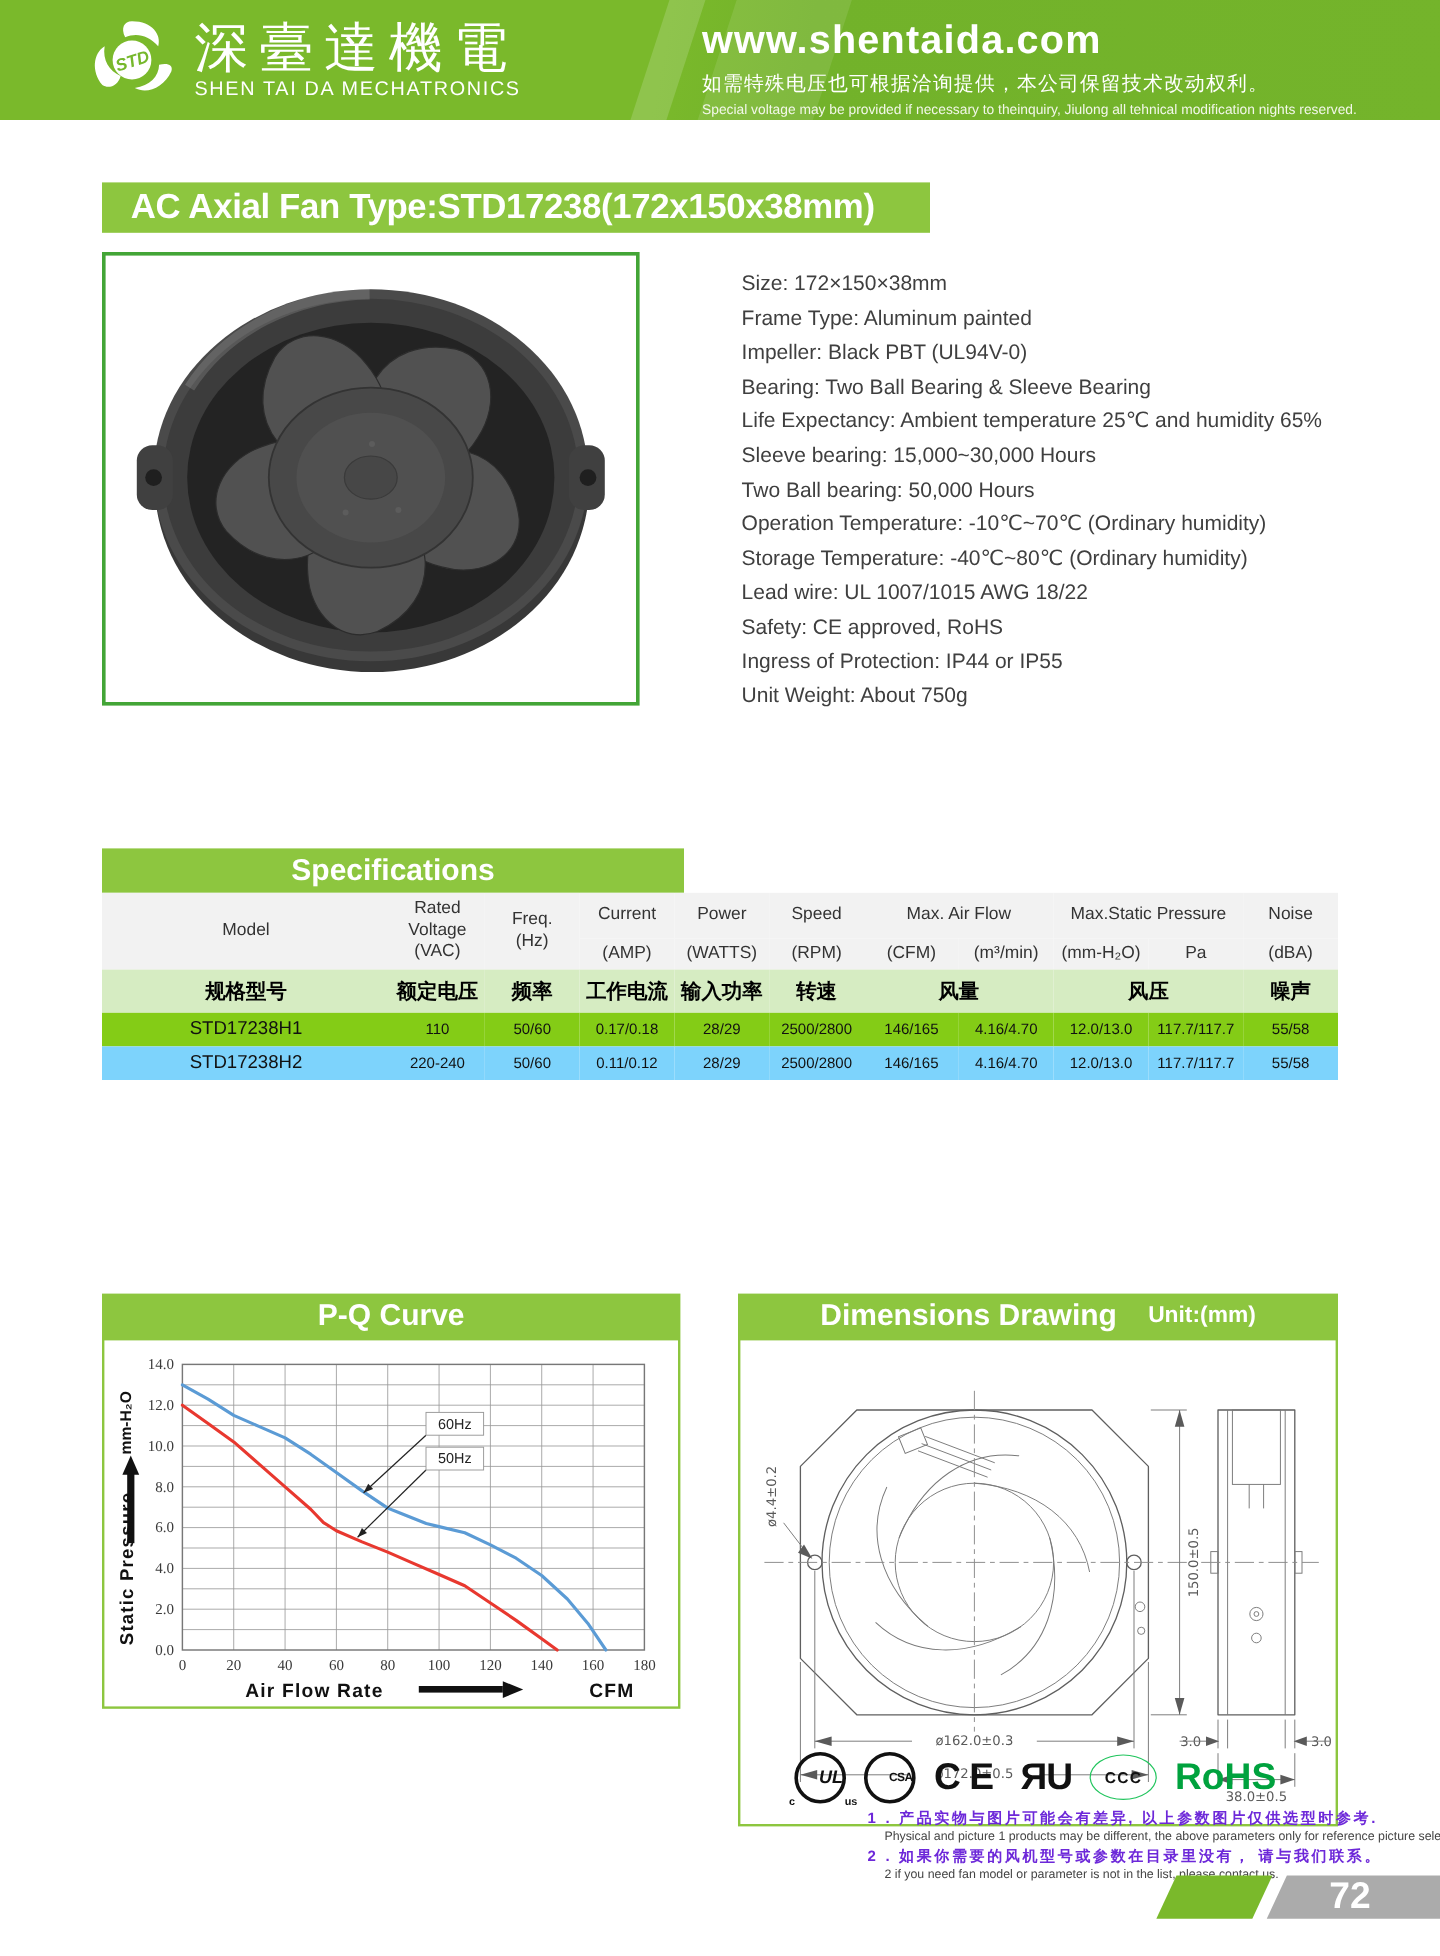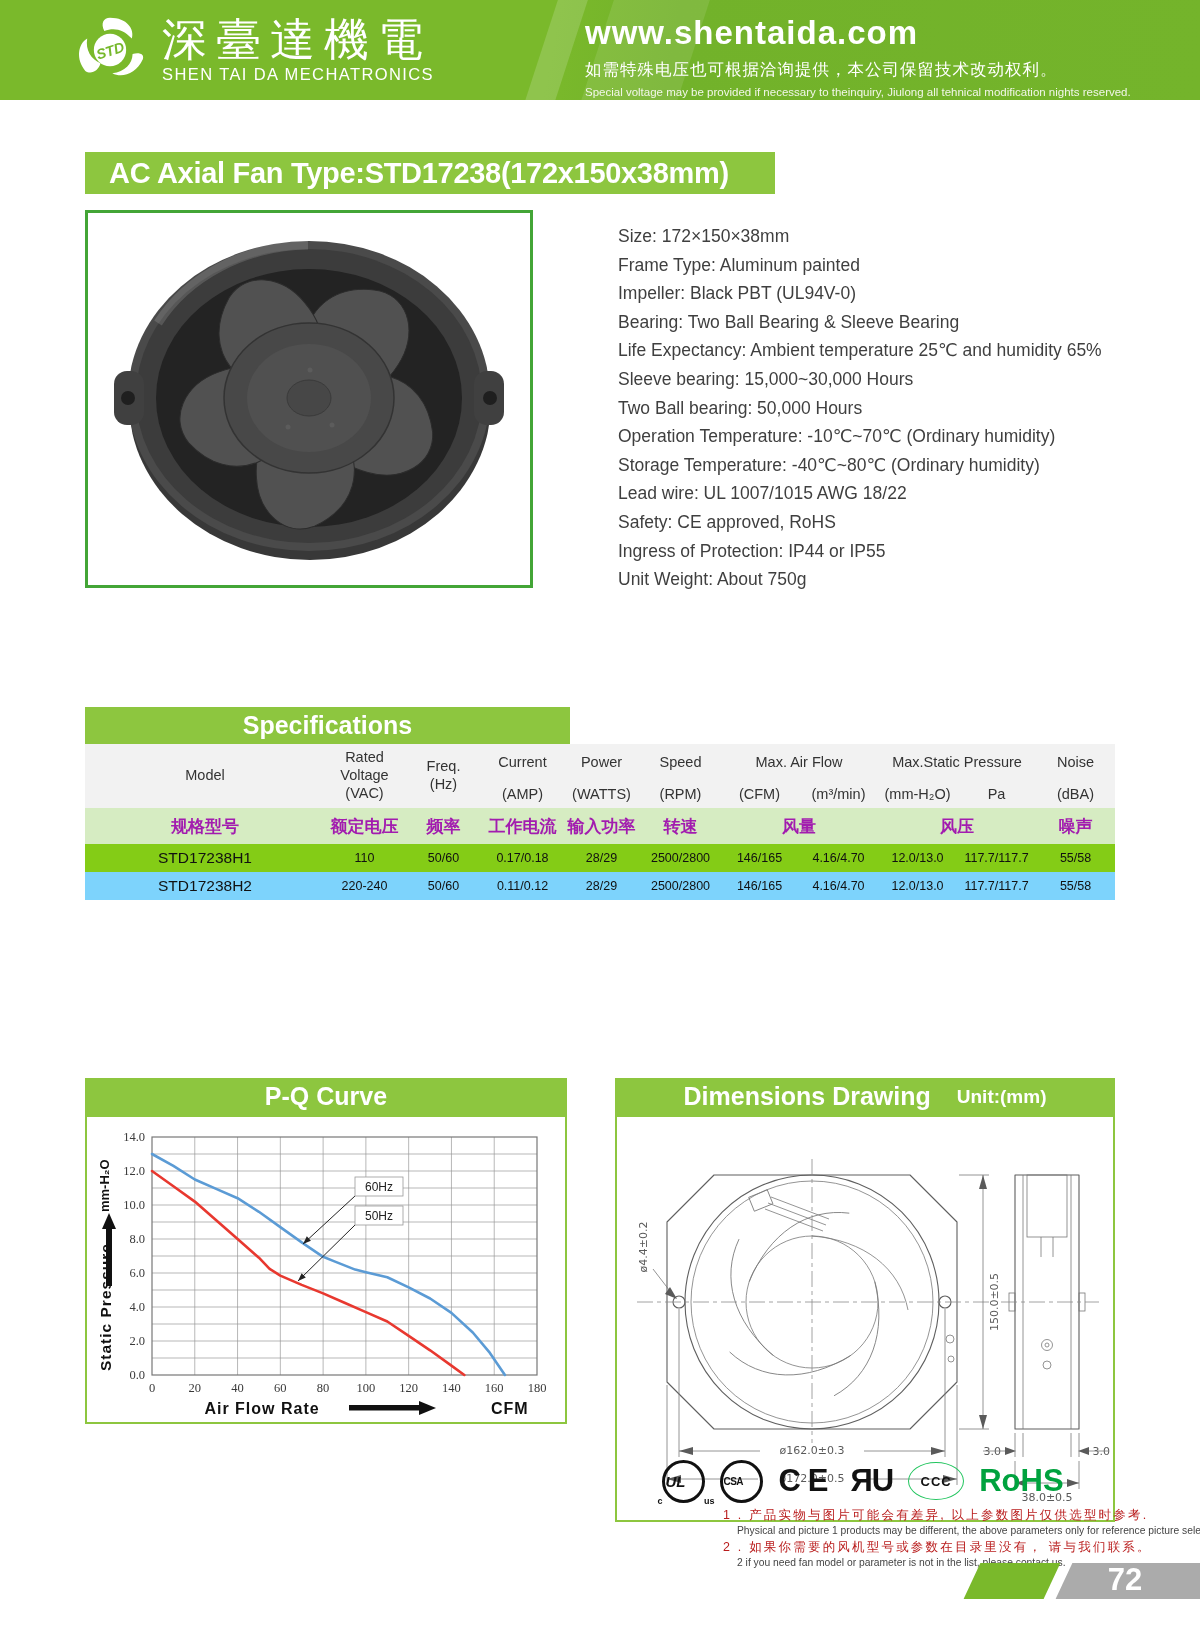--- a/index.html
+++ b/index.html
@@ -37,21 +37,21 @@
   .sec-bar .t{color:#fff;font-weight:bold;font-size:25px;}
   .sec-bar .u{color:#fff;font-weight:bold;font-size:19px;margin-left:26px;}
 
   
   .spec-table{position:absolute;left:85px;top:744px;width:1030px;border-collapse:collapse;table-layout:fixed;}
   .spec-table td{text-align:center;vertical-align:middle;padding:0;}
   .spec-table .hrow td{background:#f2f2f2;font-size:14.5px;color:#333;line-height:1.22;}
   .spec-table .hrowA td{height:38px;}
   .spec-table .hrowB td{height:26px;}
   .pre{white-space:pre-line;}
-  .spec-table .cnrow td{background:#d6ecc2;height:36px;font-size:17px;font-weight:bold;color:#a21caf;}
+  .spec-table .cnrow td{background:#d6ecc2;height:36px;font-size:17px;font-weight:bold;color:#000000;}
   .spec-table .r1 td{background:#84cc16;height:28px;font-size:12.5px;color:#111;}
   .spec-table .r2 td{background:#7dd3fc;height:28px;font-size:12.5px;color:#111;}
   .spec-table td.model{font-size:15.5px;}
 
   
   .chart-box{position:absolute;left:85px;top:1115px;width:478px;height:305px;border:2px solid #8dc63f;background:#fff;}
   .dims-box{position:absolute;left:615px;top:1115px;width:496px;height:403px;border:2px solid #8dc63f;background:#fff;}
   .tick{font:12.5px "Liberation Serif","DejaVu Serif",serif;fill:#3a3a3a;}
   .ann{font:12px "Liberation Sans",sans-serif;fill:#222;}
   .ytitle{font:bold 15.5px "Liberation Sans",sans-serif;fill:#111;letter-spacing:1px;}
@@ -60,33 +60,33 @@
   .dline{stroke:#5f5f5f;fill:none;stroke-width:1.1;stroke-linejoin:round;}
   .dthin{stroke:#787878;fill:none;stroke-width:0.8;}
   .dcl{stroke:#8a8a8a;fill:none;stroke-width:0.8;stroke-dasharray:16 4 4 4;}
   .dimtxt{font:11px "DejaVu Sans",sans-serif;fill:#5a5a5a;}
   .darrow{fill:#5a5a5a;}
 
   
   .certs{position:absolute;left:615px;top:1458px;width:496px;height:46px;
          display:flex;align-items:center;justify-content:center;gap:15px;}
   .c-circle{position:relative;width:37px;height:37px;border:3px solid #111;border-radius:50%;
-            display:flex;align-items:center;justify-content:flex-start;font-weight:bold;color:#111;}
+            display:flex;align-items:center;justify-content:flex-end;font-weight:bold;color:#111;}
   .ul-c{font-size:15px;font-style:italic;}
   .c-small{position:absolute;font-size:9px;font-weight:bold;color:#111;}
   .csa-t{font-size:10px;letter-spacing:-0.5px;}
   .ce-mark{font-size:31px;font-weight:bold;color:#111;letter-spacing:7px;}
   .ru-mark{font-size:31px;font-weight:bold;color:#111;letter-spacing:-1px;}
   .ccc-mark{width:54px;height:36px;border:1px solid #22c55e;border-radius:50%;
             display:flex;align-items:center;justify-content:center;font-weight:bold;font-size:13px;color:#111;letter-spacing:1px;}
   .rohs-mark{font-size:31px;font-weight:bold;}
 
   
   .notes{position:absolute;left:723px;top:1507px;width:430px;}
-  .notes .cn{font-size:12.5px;font-weight:normal;color:#b91c1c;letter-spacing:2.2px;line-height:1.35;white-space:nowrap;}
+  .notes .cn{font-size:12.5px;font-weight:bold;color:#6d28d9;letter-spacing:2.2px;line-height:1.35;white-space:nowrap;}
   .notes .en{font-size:10.3px;color:#444;margin:1px 0 3px 14px;white-space:nowrap;}
 
   
   .band-green{position:absolute;left:972px;top:1563px;width:80px;height:36px;background:#7ab92b;transform:skewX(-25deg);}
   .band-gray{position:absolute;left:1064px;top:1563px;width:180px;height:36px;background:#ababab;transform:skewX(-25deg);}
   .page-num{position:absolute;left:1080px;top:1562px;width:90px;text-align:center;
             color:#fff;font-size:31px;font-weight:bold;}
 </style>
 </head>
 <body>

